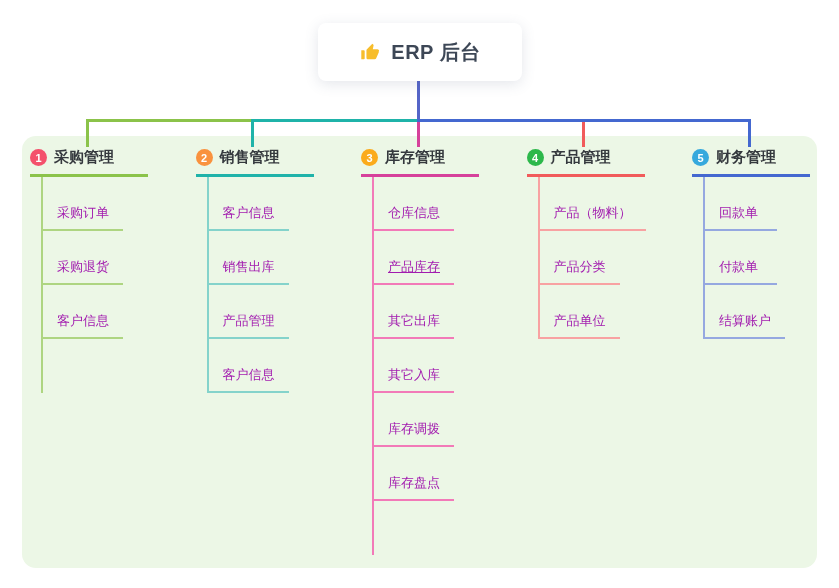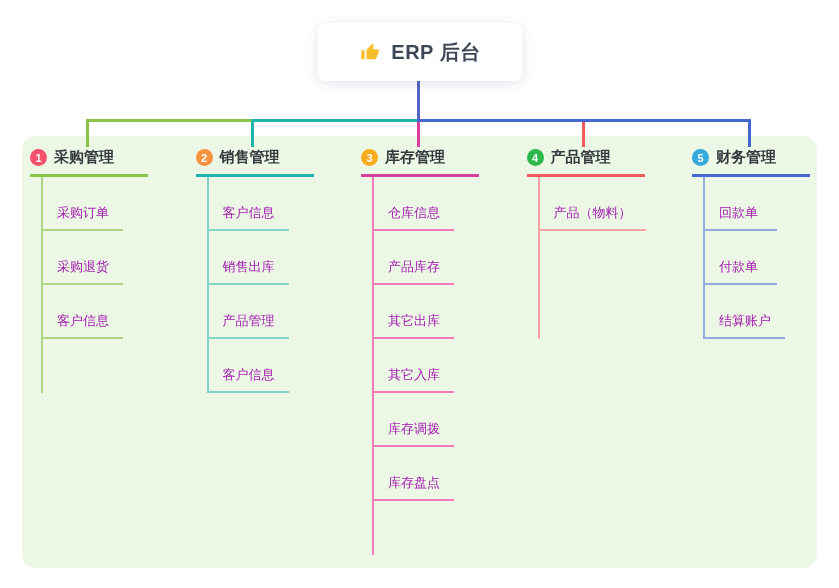--- a/index.html
+++ b/index.html
@@ -115,21 +115,21 @@
   <div class="branch" style="left: 361px;">
     <div class="branch-header" style="border-bottom-color: rgb(214, 65, 155);">
       <span class="badge" style="background: rgb(251, 171, 28);">3</span>
       <span class="branch-title">库存管理</span>
     </div>
     <div class="subtree">
       <div class="vline" style="height: 378px; background: rgb(242, 122, 184);"></div>
     <div class="sub-item" style="border-bottom-color: rgb(242, 122, 184);">
             <span>仓库信息</span>
           </div>
-          <div class="sub-item" style="border-bottom-color: rgb(242, 122, 184);">
+          <div class="sub-item" style="border-bottom-color: rgb(242, 122, 184); text-decoration: underline;">
             <span>产品库存</span>
           </div>
           <div class="sub-item" style="border-bottom-color: rgb(242, 122, 184);">
             <span>其它出库</span>
           </div>
           <div class="sub-item" style="border-bottom-color: rgb(242, 122, 184);">
             <span>其它入库</span>
           </div>
           <div class="sub-item" style="border-bottom-color: rgb(242, 122, 184);">
             <span>库存调拨</span>
@@ -143,20 +143,26 @@
   <div class="branch" style="left: 526.5px;">
     <div class="branch-header" style="border-bottom-color: rgb(241, 91, 91);">
       <span class="badge" style="background: rgb(45, 184, 75);">4</span>
       <span class="branch-title">产品管理</span>
     </div>
     <div class="subtree">
       <div class="vline" style="height: 162px; background: rgb(248, 162, 162);"></div>
     <div class="sub-item" style="border-bottom-color: rgb(248, 162, 162);">
             <span>产品（物料）</span>
           </div>
+          <div class="sub-item" style="border-bottom-color: rgb(248, 162, 162);">
+            <span>产品分类</span>
+          </div>
+          <div class="sub-item" style="border-bottom-color: rgb(248, 162, 162);">
+            <span>产品单位</span>
+          </div>
         </div>
   </div>
 
   <div class="branch" style="left: 692px;">
     <div class="branch-header" style="border-bottom-color: rgb(68, 104, 208);">
       <span class="badge" style="background: rgb(54, 169, 221);">5</span>
       <span class="branch-title">财务管理</span>
     </div>
     <div class="subtree">
       <div class="vline" style="height: 162px; background: rgb(149, 168, 224);"></div>

